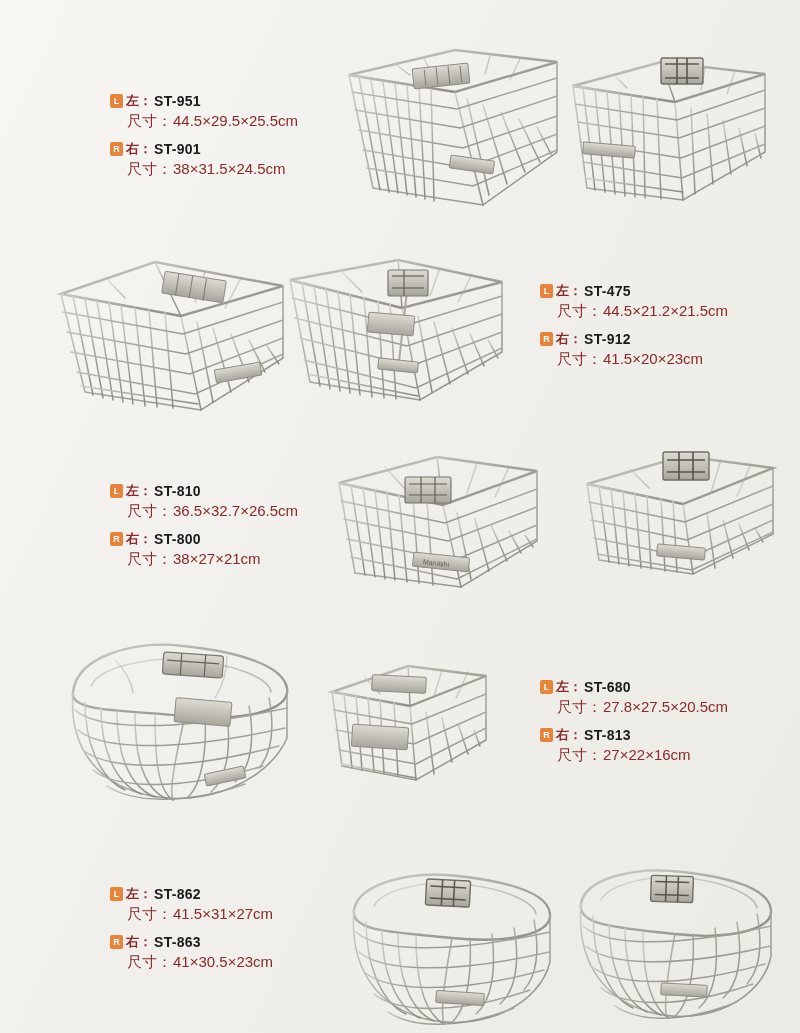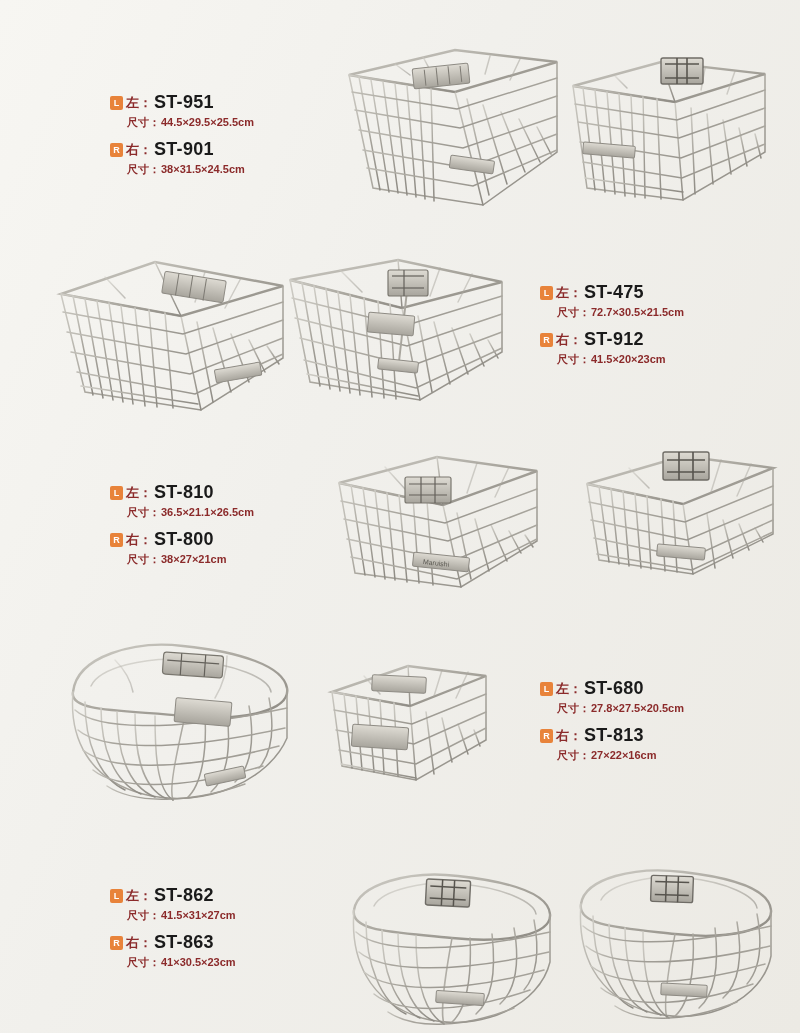--- a/index.html
+++ b/index.html
@@ -49,28 +49,28 @@
     font-family: "Liberation Sans", sans-serif;
   }
   .side-label {
     color: #8b2a2a;
     font-size: 13px;
     font-weight: bold;
     margin-right: 2px;
   }
   .model {
     color: #1a1a1a;
-    font-size: 18px;
+    font-size: 14px;
     font-weight: bold;
     letter-spacing: .3px;
   }
   .cap-dim {
     color: #8b2a2a;
-    font-size: 11px;
-    font-weight: bold;
+    font-size: 15px;
+    font-weight: normal;
     margin: 13px 0 9px 17px;
     white-space: nowrap;
   }
   .cap-dim .dim-label { margin-right: 1px; }
 
   
   .basket {
     position: absolute;
   }
   .basket svg { display: block; }
@@ -192,21 +192,21 @@
       <rect x="18" y="96" width="52" height="12" rx="1.5" fill="url(#plate)" stroke="#8e8b84" stroke-width="1" transform="rotate(5 44 102)"></rect>
     </svg>
   </div>
 
   <div class="caption" style="left:540px; top:282px;">
     <div class="cap-row">
       <span class="badge">L</span>
       <span class="side-label">左：</span>
       <span class="model">ST-475</span>
     </div>
-    <div class="cap-dim"><span class="dim-label">尺寸：</span><span>72.7×30.5×21.5cm</span></div>
+    <div class="cap-dim"><span class="dim-label">尺寸：</span><span>44.5×21.2×21.5cm</span></div>
     <div class="cap-row">
       <span class="badge">R</span>
       <span class="side-label">右：</span>
       <span class="model">ST-912</span>
     </div>
     <div class="cap-dim"><span class="dim-label">尺寸：</span><span>41.5×20×23cm</span></div>
   </div>
 
   <div class="basket" style="left:55px; top:250px;">
     <svg width="240" height="170" viewBox="0 0 240 170">
@@ -290,21 +290,21 @@
       <rect x="98" y="110" width="40" height="11" rx="1.5" fill="url(#plate)" stroke="#8e8b84" stroke-width="1" transform="rotate(6 118 116)"></rect>
     </svg>
   </div>
 
   <div class="caption" style="left:110px; top:482px;">
     <div class="cap-row">
       <span class="badge">L</span>
       <span class="side-label">左：</span>
       <span class="model">ST-810</span>
     </div>
-    <div class="cap-dim"><span class="dim-label">尺寸：</span><span>36.5×21.1×26.5cm</span></div>
+    <div class="cap-dim"><span class="dim-label">尺寸：</span><span>36.5×32.7×26.5cm</span></div>
     <div class="cap-row">
       <span class="badge">R</span>
       <span class="side-label">右：</span>
       <span class="model">ST-800</span>
     </div>
     <div class="cap-dim"><span class="dim-label">尺寸：</span><span>38×27×21cm</span></div>
   </div>
 
   <div class="basket" style="left:325px; top:443px;">
     <svg width="225" height="150" viewBox="0 0 225 150">

